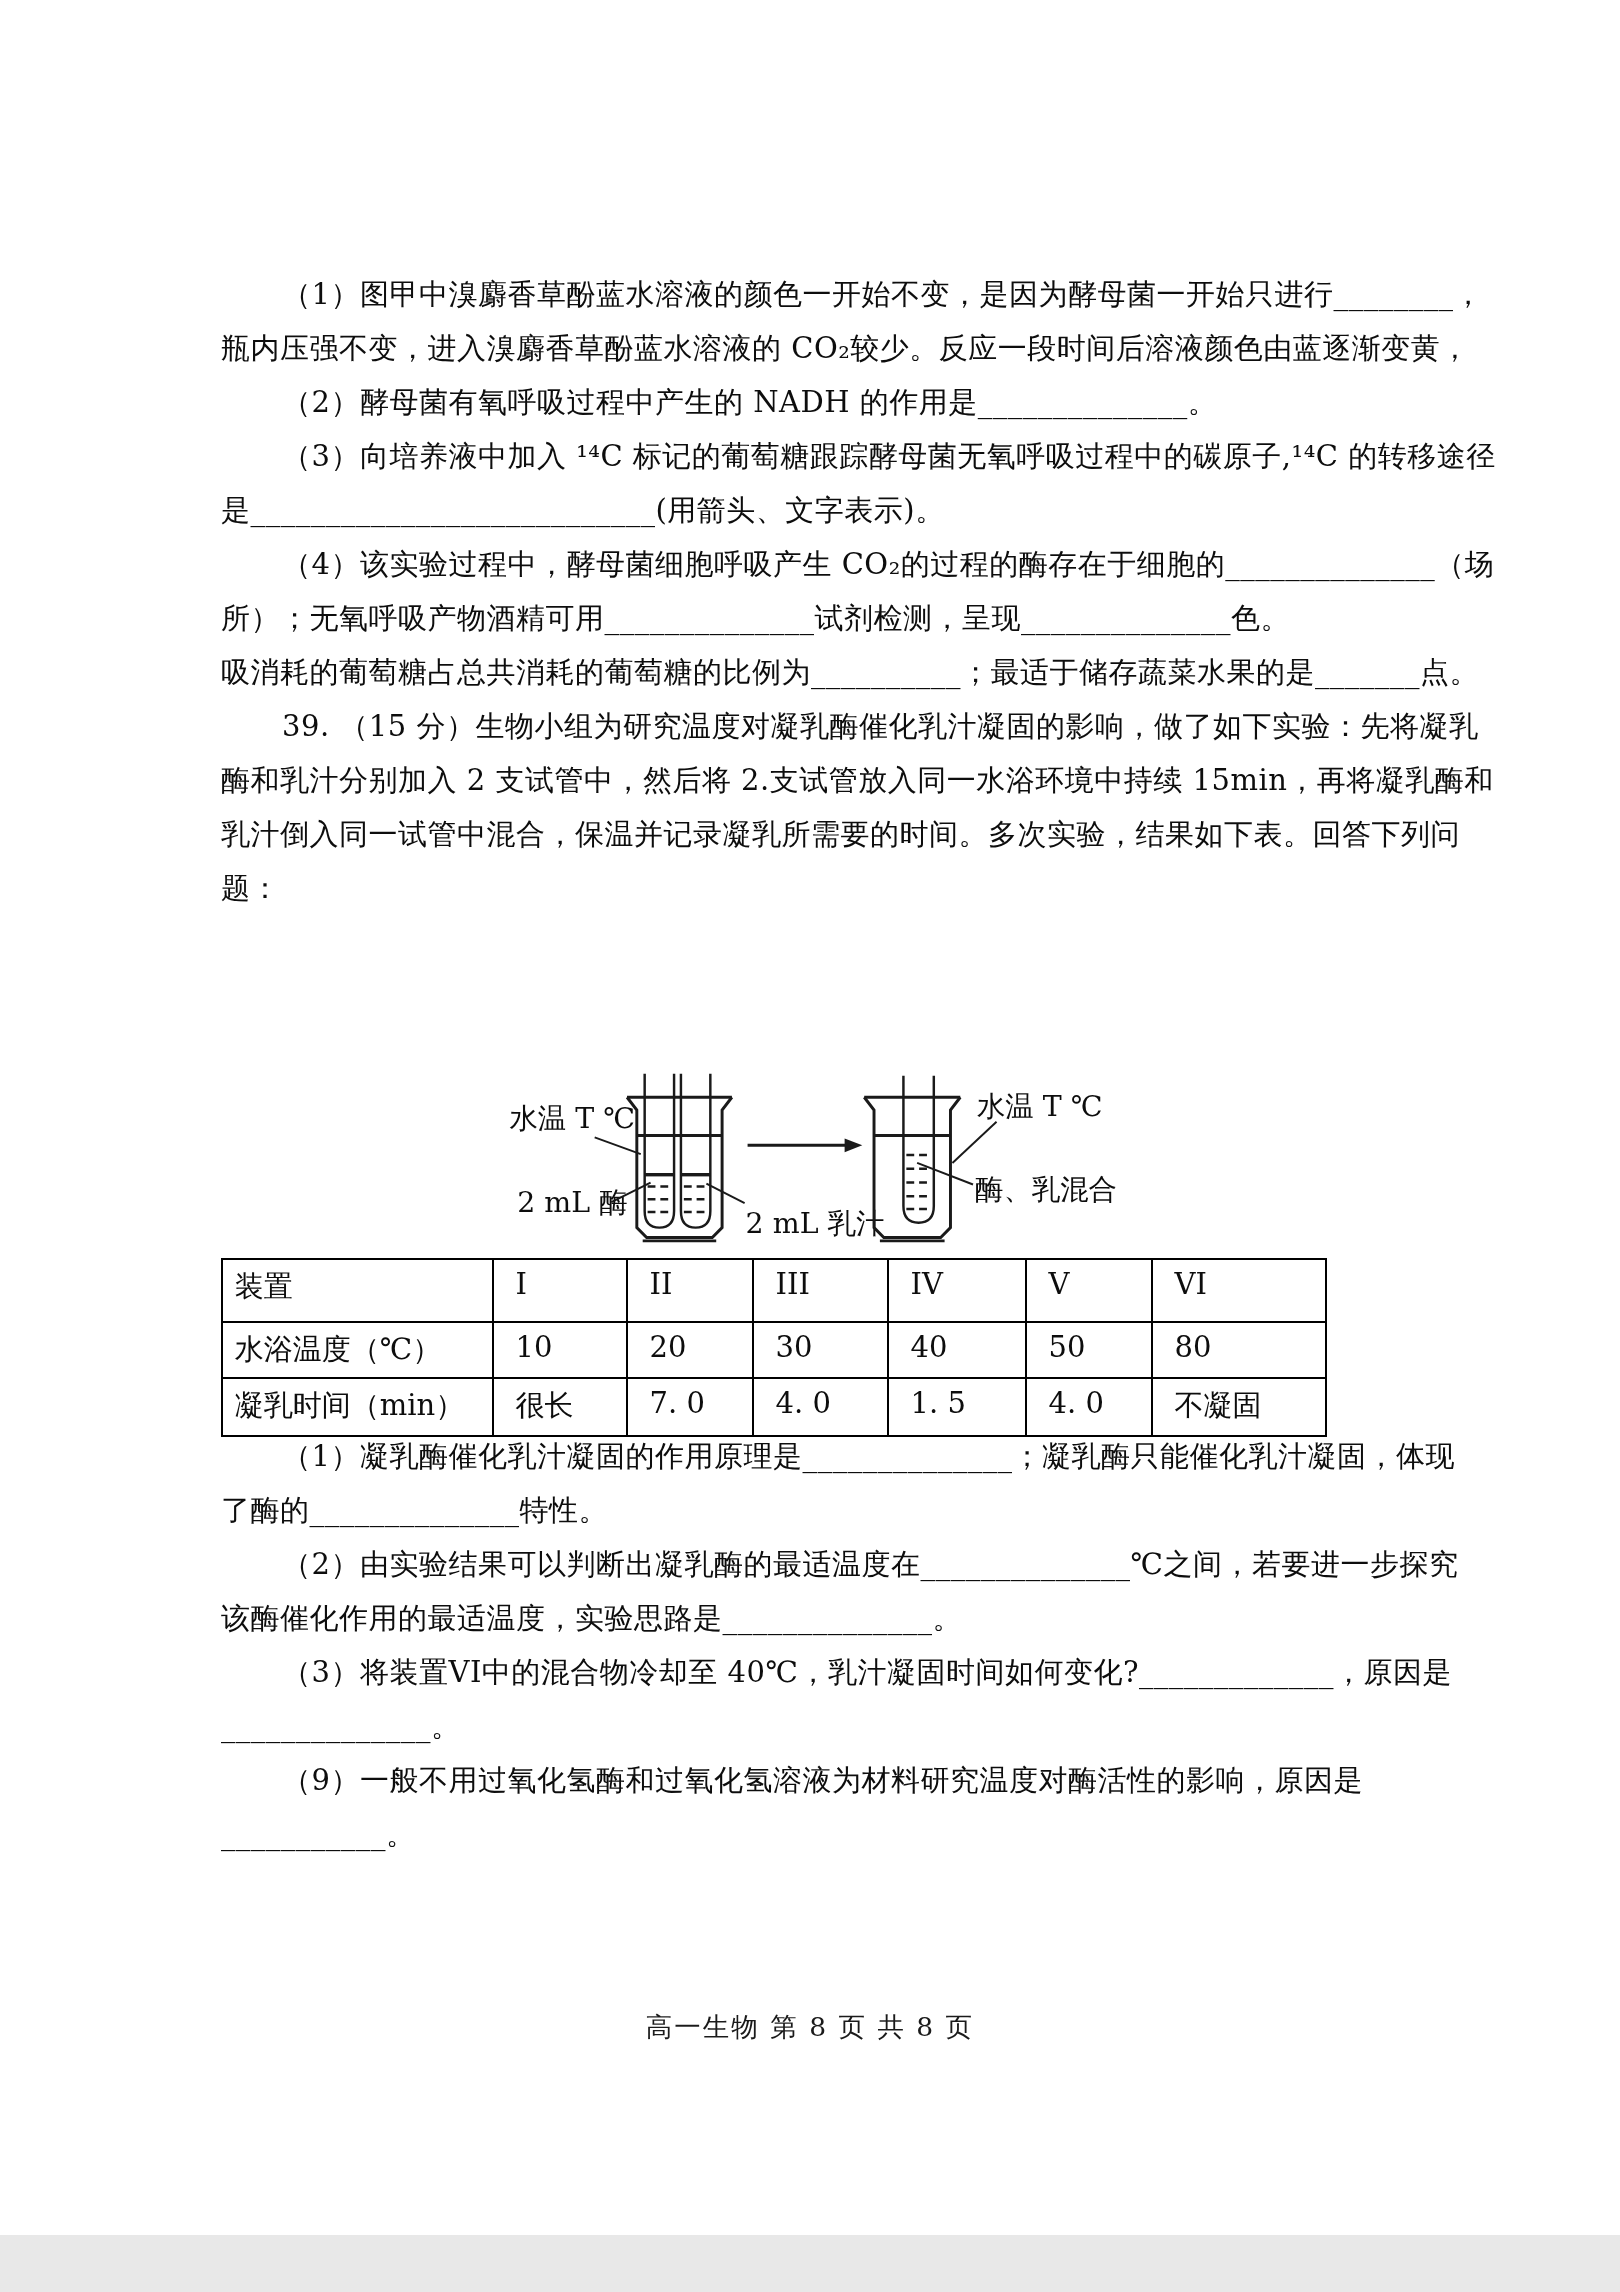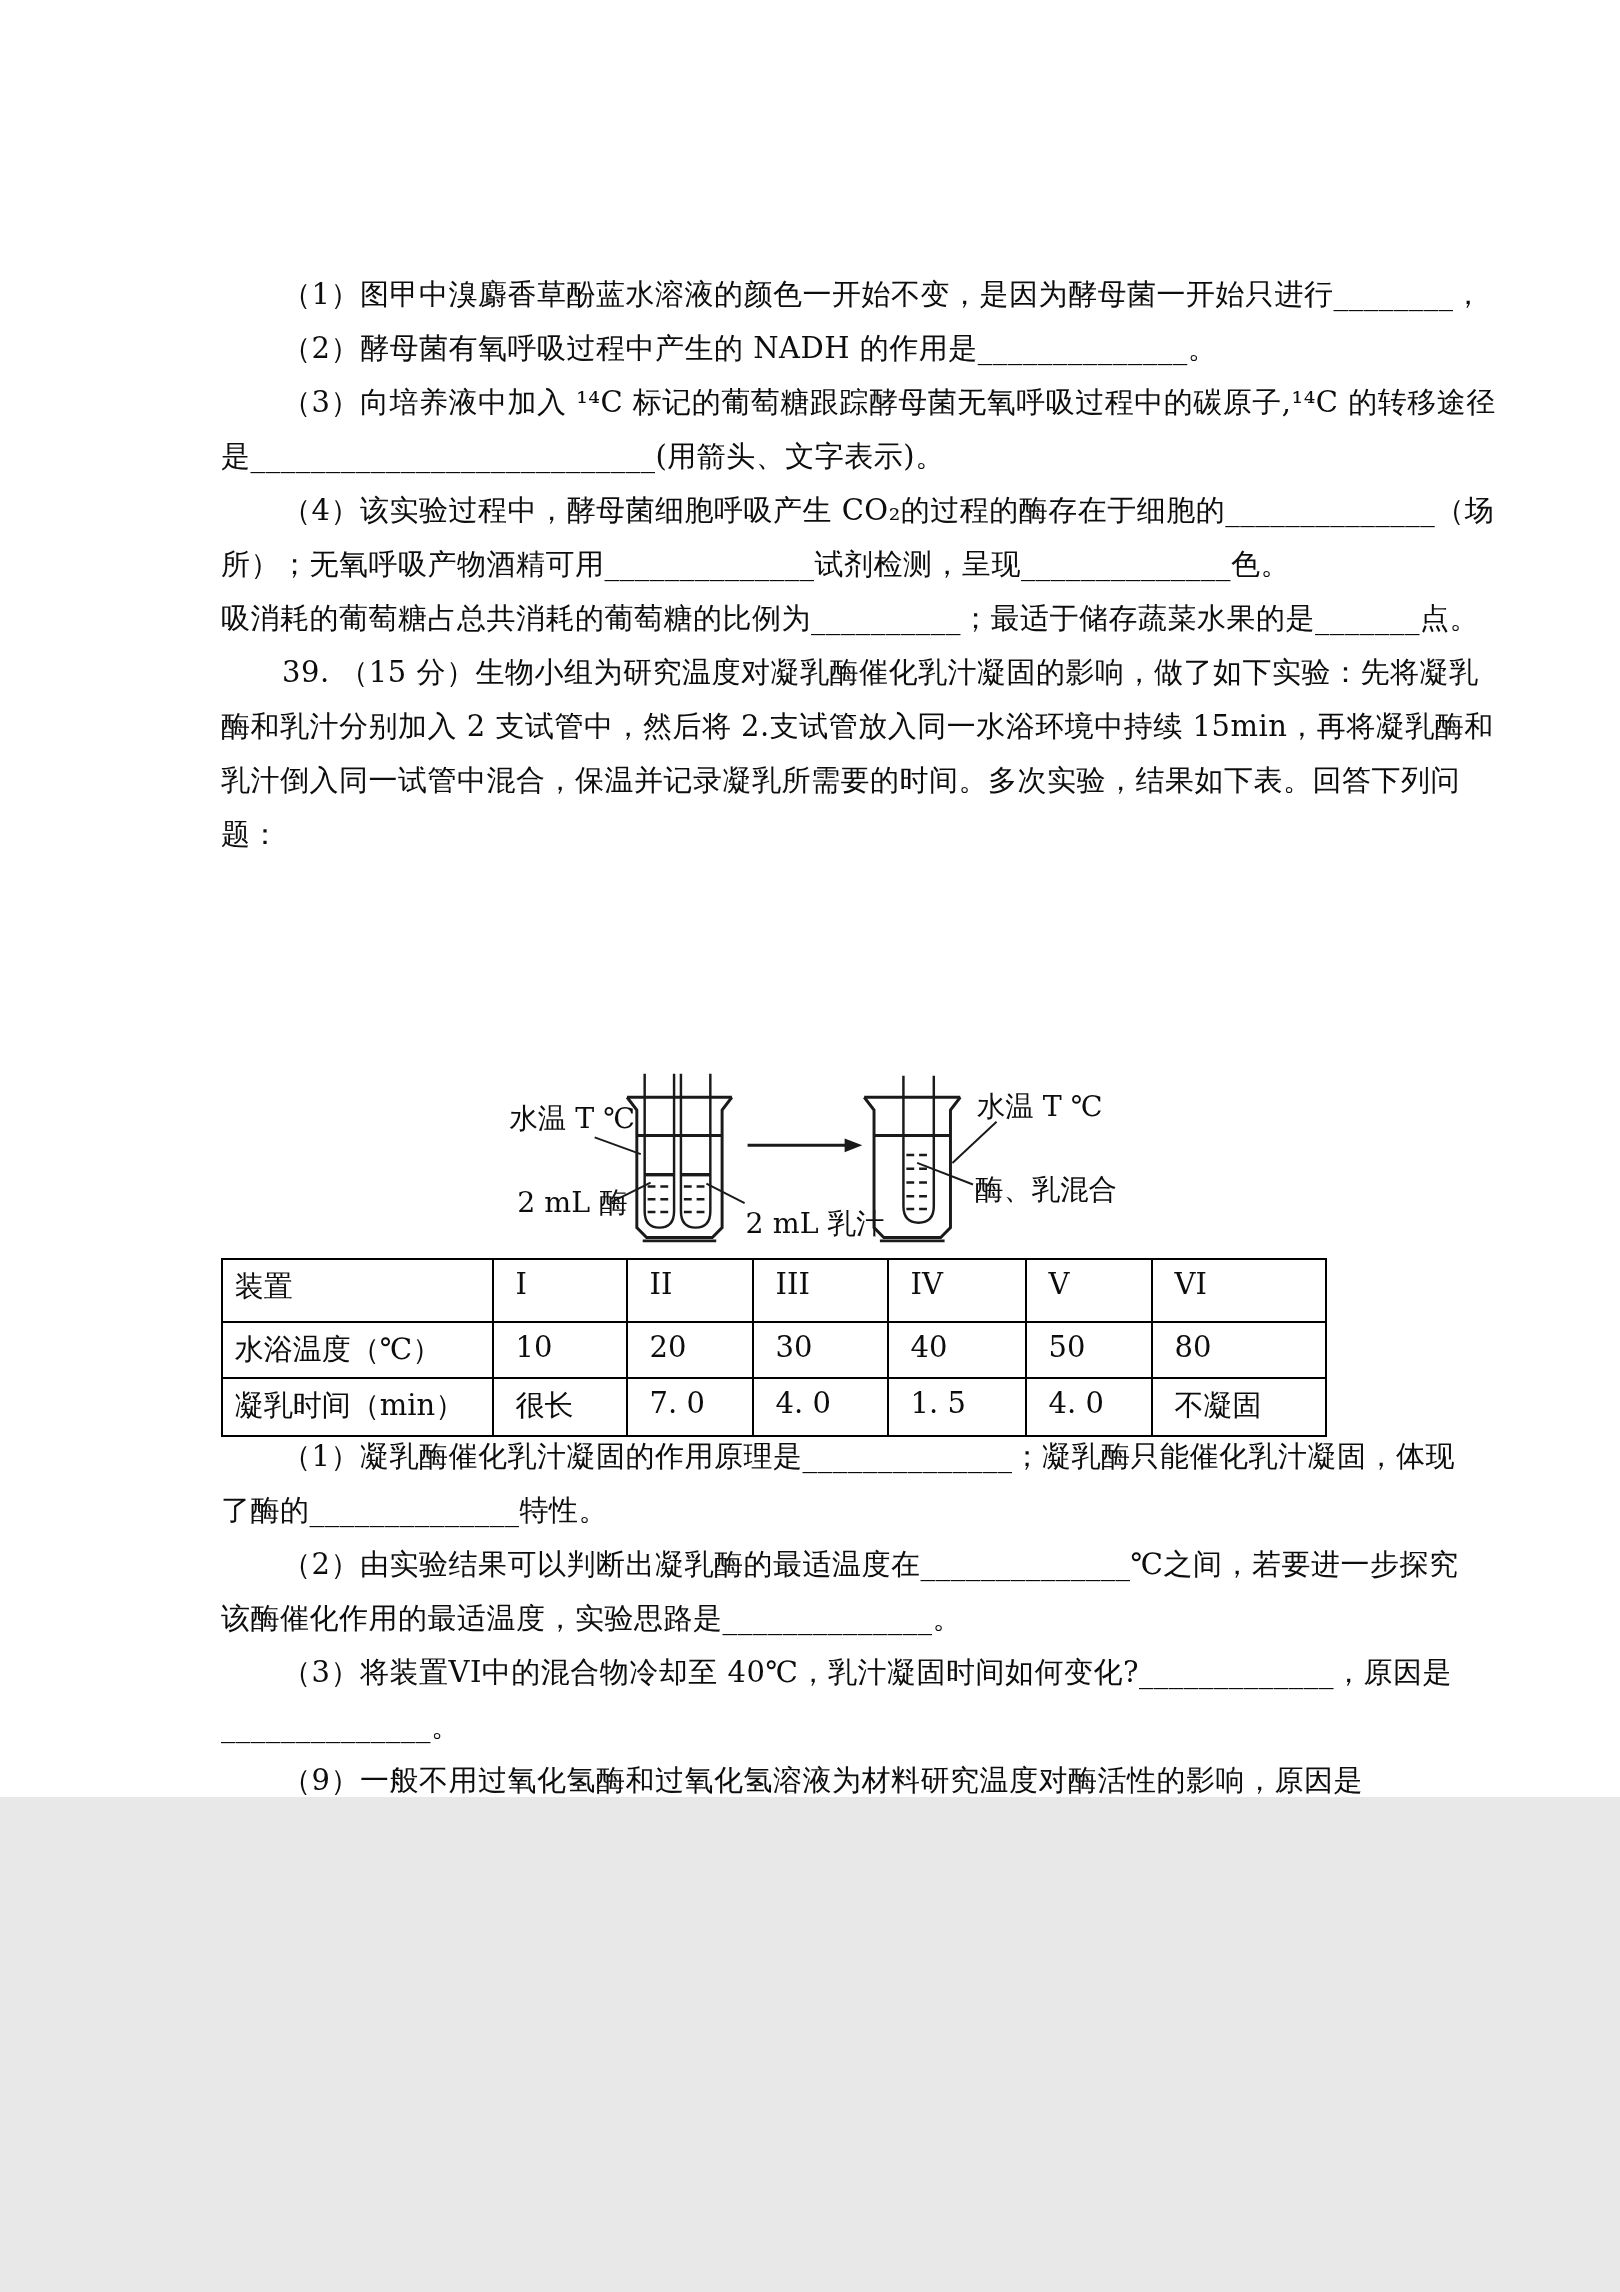--- a/index.html
+++ b/index.html
@@ -1,18 +1,18 @@
 <!DOCTYPE html>
 <html><head>
 <meta charset="utf-8">
 <style>
   html,body { margin:0; padding:0; background:#e8e8e8; }
   .page {
     position:relative;
-    width:1620px; height:1797px;
+    width:1620px; height:2235px;
     background:#ffffff;
     overflow:hidden;
     font-family:"DejaVu Serif","Liberation Serif",serif;
     color:#0d0d0d;
   }
   .textblock {
     position:absolute;
     left:221px;
     width:1264px;
     font-size:29px;
@@ -68,20 +68,21 @@
     color:#1a1a1a;
   }
 </style>
 </head>
 <body>
 
 <div class="page">
 
   <div class="textblock" id="upper-block">
       <div class="tline ind">（1）图甲中溴麝香草酚蓝水溶液的颜色一开始不变，是因为酵母菌一开始只进行________，</div>
+      <div class="tline">瓶内压强不变，进入溴麝香草酚蓝水溶液的 CO₂较少。反应一段时间后溶液颜色由蓝逐渐变黄，</div>
       <div class="tline ind">（2）酵母菌有氧呼吸过程中产生的 NADH 的作用是______________。</div>
       <div class="tline ind">（3）向培养液中加入 ¹⁴C 标记的葡萄糖跟踪酵母菌无氧呼吸过程中的碳原子,¹⁴C 的转移途径</div>
       <div class="tline">是___________________________(用箭头、文字表示)。</div>
       <div class="tline ind">（4）该实验过程中，酵母菌细胞呼吸产生 CO₂的过程的酶存在于细胞的______________（场</div>
       <div class="tline">所）；无氧呼吸产物酒精可用______________试剂检测，呈现______________色。</div>
       <div class="tline">吸消耗的葡萄糖占总共消耗的葡萄糖的比例为__________；最适于储存蔬菜水果的是_______点。</div>
       <div class="tline ind">39. （15 分）生物小组为研究温度对凝乳酶催化乳汁凝固的影响，做了如下实验：先将凝乳</div>
       <div class="tline">酶和乳汁分别加入 2 支试管中，然后将 2.支试管放入同一水浴环境中持续 15min，再将凝乳酶和</div>
       <div class="tline">乳汁倒入同一试管中混合，保温并记录凝乳所需要的时间。多次实验，结果如下表。回答下列问</div>
       <div class="tline">题：</div>

